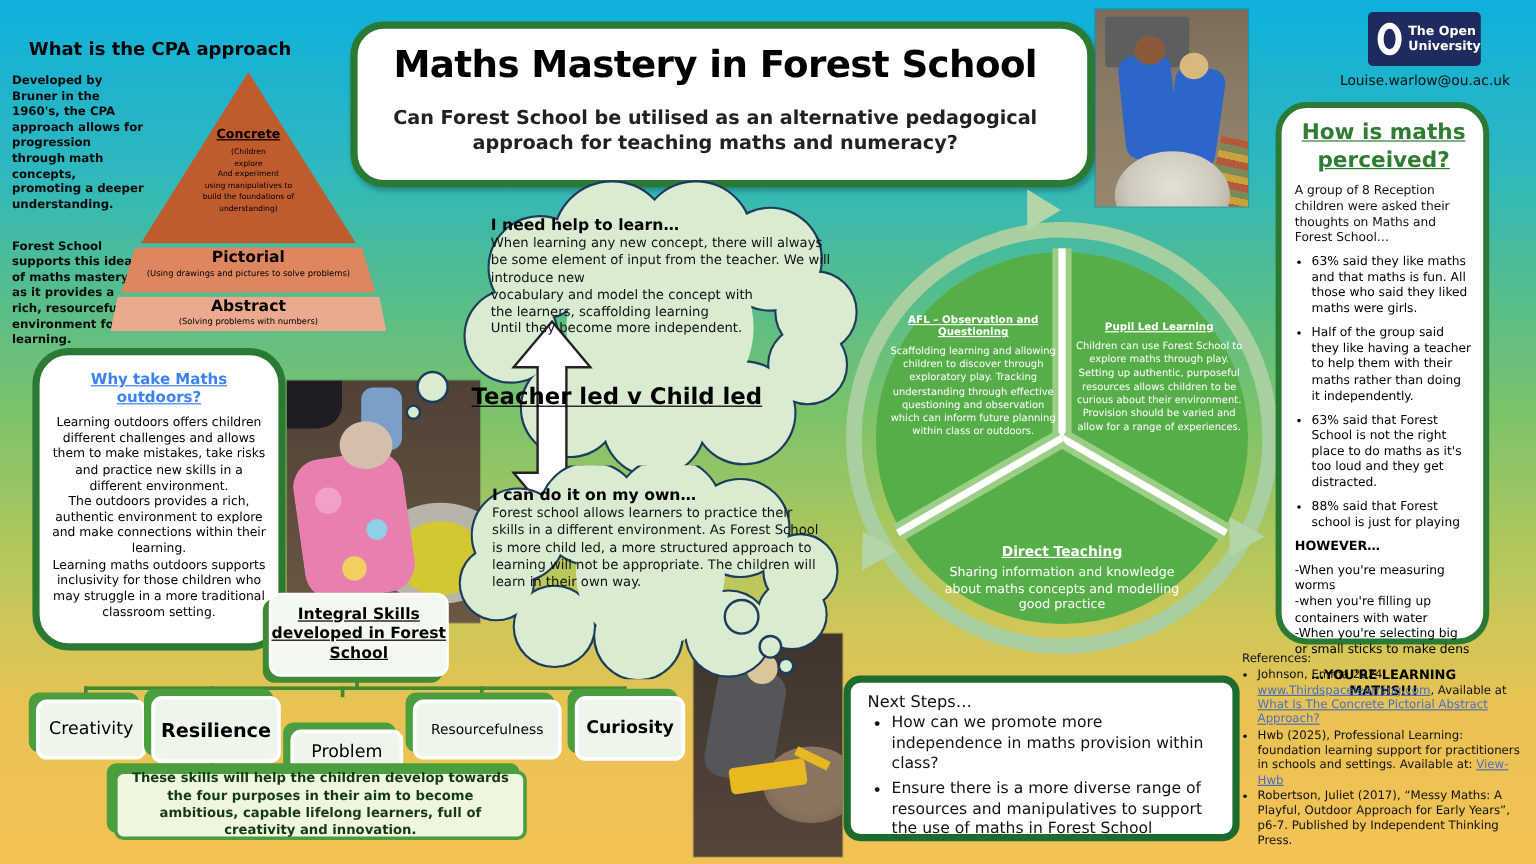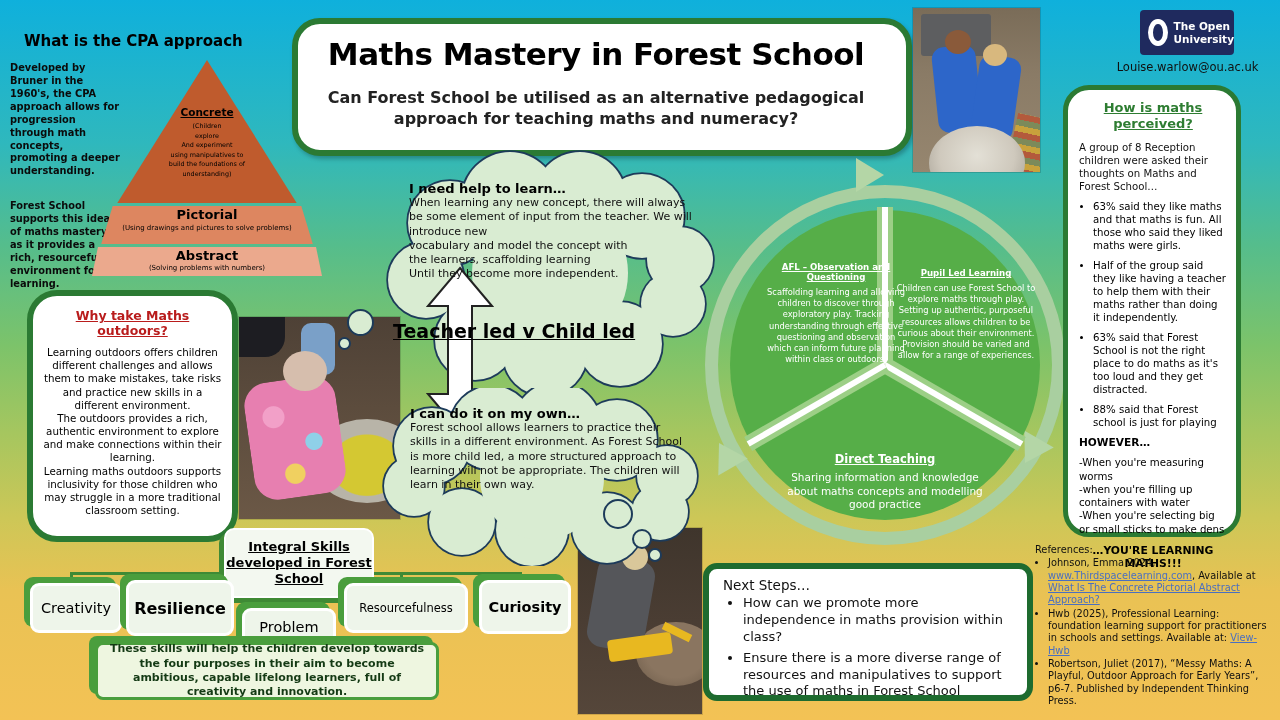--- a/index.html
+++ b/index.html
@@ -51,43 +51,43 @@
   .divider i{position:absolute;left:5px;top:0;width:6px;height:100%;background:#fff;}
   .cyc-arrow{width:0;height:0;border-top:17px solid transparent;border-bottom:17px solid transparent;border-left:28px solid #b4d6a6;}
   .seg{color:#fff;text-align:center;z-index:3;}
   .seg .st{font-size:8.6px;font-weight:bold;text-decoration:underline;margin-bottom:5px;}
   .seg .sb{font-size:8.3px;line-height:1.35;}
   .seg-direct .st{font-size:11.5px;}
   .seg-direct .sb{font-size:10.5px;line-height:1.3;}
 
   
   .rpanel{left:1063px;top:85px;width:178px;height:452px;background:#fff;border:5px solid #2b7a33;border-radius:26px;box-sizing:border-box;padding:10px 9px 8px 11px;}
-  .rp-head{font-size:13px;font-weight:bold;color:#2e7d32;text-align:center;text-decoration:underline;line-height:1.25;margin-bottom:8px;}
+  .rp-head{font-size:18px;font-weight:bold;color:#2e7d32;text-align:center;text-decoration:underline;line-height:1.25;margin-bottom:8px;}
   .rp-body{font-size:10.2px;line-height:1.28;color:#111;}
   .rp-list{margin:7px 0 0 0;padding-left:14px;}
   .rp-list li{margin-bottom:7px;font-size:10.2px;line-height:1.28;}
   .rp-strong{font-weight:bold;margin-top:4px;font-size:10.6px;}
   .rp-ex{margin-top:8px;font-size:10.2px;line-height:1.3;}
   .rp-conc{margin-top:8px;font-weight:bold;text-align:center;font-size:10.8px;}
 
   
   .refs{left:1035px;top:544px;width:238px;font-size:9.8px;color:#101010;line-height:1.26;}
   .refs ul{margin:1px 0 0 0;padding-left:13px;}
   .refs li{margin-bottom:1px;}
   .rlink{color:#4a6fc0;text-decoration:underline;}
 
   
   .outbox{left:27px;top:290px;width:211px;height:252px;background:#fff;border:6px solid #2b7a33;border-radius:30px;box-sizing:border-box;padding:12px 8px;}
-  .out-head{font-size:12.5px;font-weight:bold;text-align:center;text-decoration:underline;margin-bottom:8px;color:#b91c1c;}
+  .out-head{font-size:12.5px;font-weight:bold;text-align:center;text-decoration:underline;margin-bottom:8px;color:#3b82f6;}
   .out-body{font-size:10.3px;line-height:1.28;text-align:center;color:#000;}
 
   
   .greenline{background:#3f8a35;z-index:2;}
   .skillbox{background:#eef5ea;border:3px solid #fff;border-radius:9px;box-shadow:-6px -6px 0 0 #4a9e3d;display:flex;align-items:center;justify-content:center;text-align:center;color:#000;z-index:3;}
-  .integral{left:224px;top:528px;width:146px;height:66px;background:#f3f8f0;border:2.5px solid #fff;border-radius:10px;box-shadow:-5px 5px 0 0 #3f8a35;display:flex;align-items:center;justify-content:center;z-index:3;}
+  .integral{left:224px;top:494px;width:146px;height:66px;background:#f3f8f0;border:2.5px solid #fff;border-radius:10px;box-shadow:-5px 5px 0 0 #3f8a35;display:flex;align-items:center;justify-content:center;z-index:3;}
   .integral div{font-size:13px;font-weight:bold;text-decoration:underline;text-align:center;line-height:1.25;color:#000;}
   .note{left:95px;top:642px;width:338px;height:52px;background:#eef6e0;border:3px solid #4a9e3d;border-radius:8px;box-shadow:-6px -6px 0 0 #4a9e3d;display:flex;align-items:center;justify-content:center;z-index:3;}
   .note div{font-size:11px;font-weight:bold;color:#143a14;text-align:center;line-height:1.3;padding:0 8px;}
 
   
   .nextbox{left:703px;top:563px;width:330px;height:138px;background:#fff;border:6px solid #1e6b2f;border-radius:14px;box-sizing:border-box;padding:8px 14px;}
   .ns-head{font-size:13.5px;color:#111;}
   .nextbox ul{margin:2px 0 0 0;padding-left:20px;}
   .nextbox li{font-size:13px;line-height:1.3;color:#111;margin-bottom:4px;}
 
@@ -261,21 +261,21 @@
   <div class="abs divider" style="transform:rotate(0deg);">
       <i></i>
     </div>
   <div class="abs divider" style="transform:rotate(120deg);">
       <i></i>
     </div>
   <div class="abs divider" style="transform:rotate(240deg);">
       <i></i>
     </div>
 
-  <div class="abs seg" style="left:742px;top:262px;width:138px;margin-left:25px;">
+  <div class="abs seg" style="left:742px;top:262px;width:138px;">
     <div class="st">AFL – Observation and Questioning</div>
     <div class="sb">Scaffolding learning and allowing children to discover through exploratory play. Tracking understanding through effective questioning and observation which can inform future planning within class or outdoors.</div>
   </div>
   <div class="abs seg" style="left:896px;top:268px;width:140px;">
     <div class="st">Pupil Led Learning</div>
     <div class="sb">Children can use Forest School to explore maths through play. Setting up authentic, purposeful  resources allows children to be curious about their environment.  Provision should be varied and allow for a range of experiences.</div>
   </div>
   <div class="abs seg seg-direct" style="left:783px;top:452px;width:204px;">
     <div class="st">Direct Teaching</div>
     <div class="sb">Sharing information and knowledge about maths concepts and modelling good practice</div>

